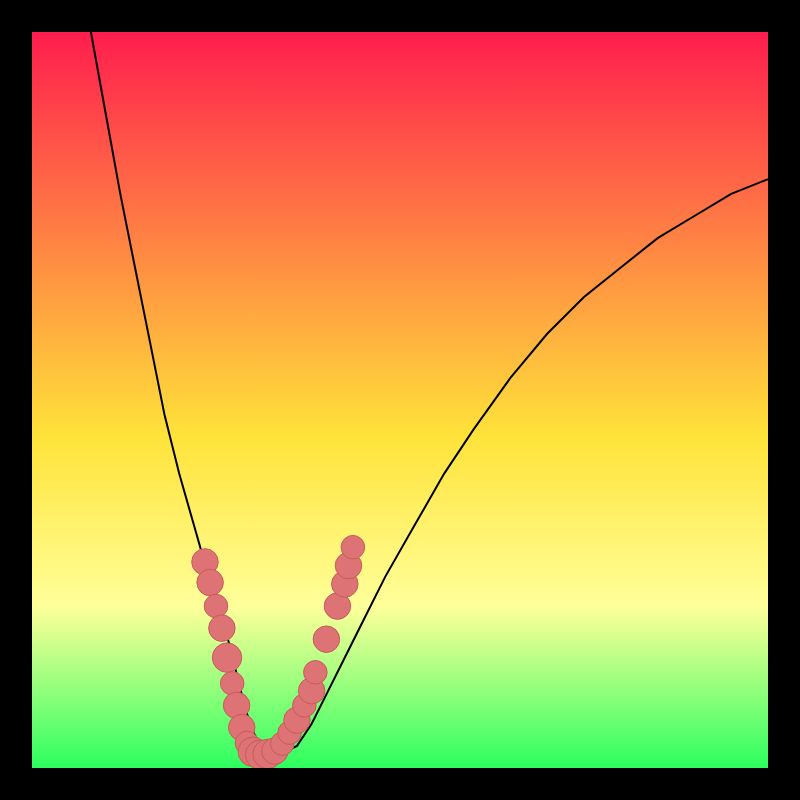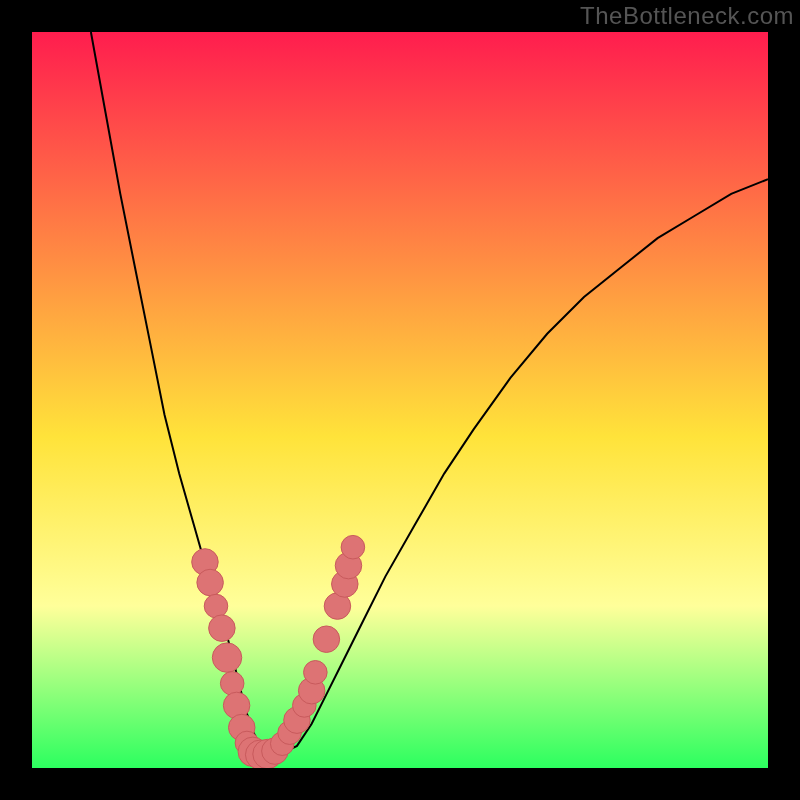--- a/index.html
+++ b/index.html
@@ -5,21 +5,20 @@
   body{margin:0;background:#000;}
   .frame{position:relative;width:800px;height:800px;background:#000;}
   .plot{position:absolute;left:32px;top:32px;width:736px;height:736px;}
   .plot svg{display:block;width:100%;height:100%;}
   .attr{position:absolute;top:4px;right:6px;font:24px/1 Arial,Helvetica,sans-serif;color:#555;letter-spacing:0.5px;}
 </style>
 </head>
 <body>
 
 <div class="frame">
-  <div class="attr">TheBottleneck.com</div>
   <div class="plot">
     <svg viewBox="0 0 736 736" preserveAspectRatio="none">
       <defs>
         <linearGradient id="bg" x1="0" y1="0" x2="0" y2="1">
           <stop id="g0" offset="0%" stop-color="#ff1d4e"></stop>
           <stop id="g1" offset="55%" stop-color="#ffe33a"></stop>
           <stop id="g2" offset="78%" stop-color="#ffff9a"></stop>
           <stop id="g3" offset="100%" stop-color="#2cff5f"></stop>
         </linearGradient>
       </defs>

